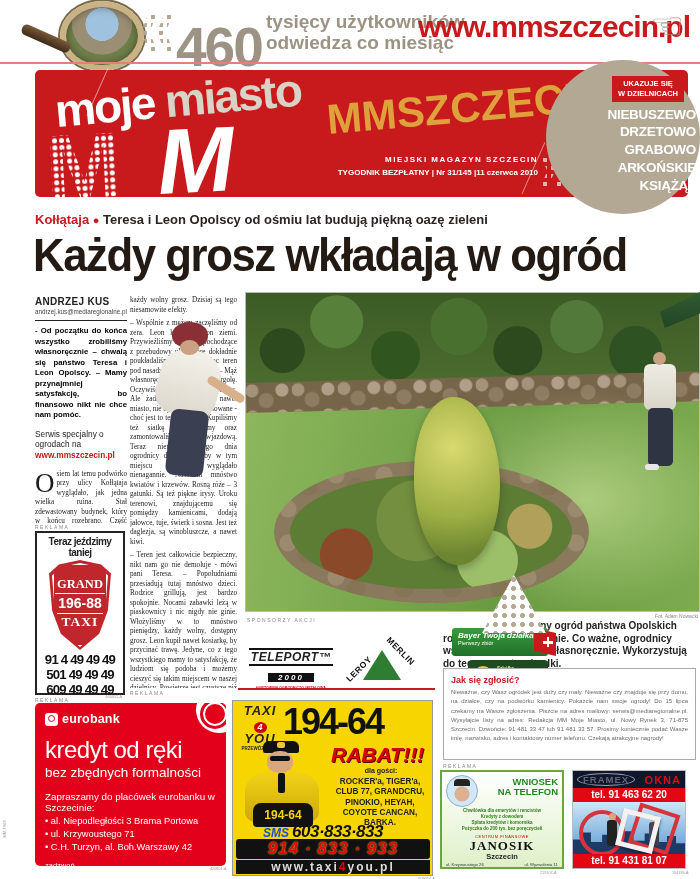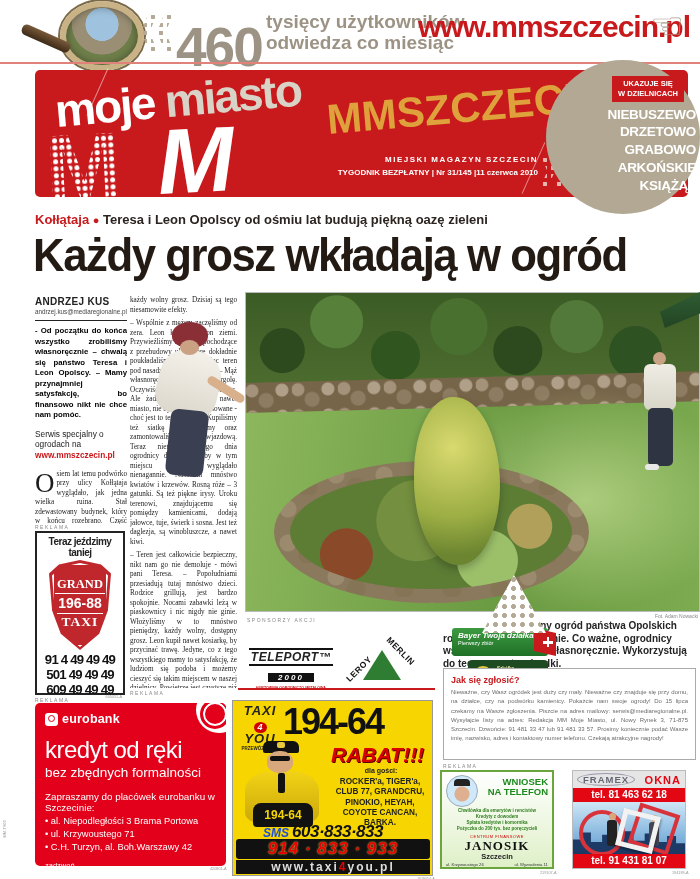--- a/index.html
+++ b/index.html
@@ -150,31 +150,31 @@
   .drv-tie{position:absolute;left:41px;top:32px;width:7px;height:20px;background:#111;border-radius:2px;}
   .drv-plate{position:absolute;left:16px;top:62px;width:60px;height:24px;background:#111;border-radius:8px 8px 4px 4px;color:#f6d500;text-align:center;}
   .drv-plate .pl-num{font-size:12px;font-weight:bold;line-height:24px;letter-spacing:0;}
   .t4y-sms{position:absolute;left:30px;top:121px;font-style:italic;font-weight:bold;white-space:nowrap;}
   .t4y-sms .sms{color:#1d4ed8;font-size:12px;margin-right:3px;}
   .t4y-sms .n1{color:#111;font-size:17px;letter-spacing:-0.5px;}
   .t4y-phone2{position:absolute;left:3px;top:138px;width:194px;height:20px;background:#111;border-radius:3px;text-align:center;}
   .t4y-phone2 span{font-size:17px;font-weight:bold;font-style:italic;color:#e80000;line-height:20px;letter-spacing:1px;text-shadow:0 0 2px #ffd34d;margin-top:29px;}
   .t4y-www{position:absolute;left:3px;top:159px;width:194px;height:14px;background:#111;text-align:center;color:#ddd;font-weight:bold;font-size:12px;letter-spacing:2px;line-height:14px;}
   .t4y-www .mid{color:#e80000;}
-  .janosik{left:440px;top:770px;width:114px;height:99px;border:2px solid #6aa63c;background:linear-gradient(#ffffff,#dff0c8);box-sizing:border-box;padding:3px 4px;text-align:center;overflow:hidden;}
+  .janosik{left:440px;top:770px;width:124px;height:99px;border:2px solid #6aa63c;background:linear-gradient(#ffffff,#dff0c8);box-sizing:border-box;padding:3px 4px;text-align:center;overflow:hidden;}
   .jan-head{display:flex;gap:3px;align-items:flex-start;}
   .jan-ava{width:30px;height:30px;border-radius:50%;background:radial-gradient(circle at 50% 60%,#dfb08f 0 7px,#cfe9fa 8px);border:1px solid #9ab;position:relative;flex:0 0 auto;}
   .jan-ava::before{content:"";position:absolute;left:7px;top:3px;width:16px;height:7px;background:#222;border-radius:4px 4px 0 0;}
   .jan-title{flex:1;font-size:9.5px;font-weight:bold;color:#1e8a1e;line-height:1.05;text-align:right;padding-top:2px;}
   .jan-lines{font-size:4.5px;font-weight:bold;color:#2e7d1e;line-height:1.35;margin-top:1px;}
   .jan-comp{font-size:4px;color:#c00;margin-top:2px;letter-spacing:.5px;}
   .jan-brand{font-family:"Liberation Serif",serif;font-size:13px;font-weight:bold;color:#111;letter-spacing:1px;line-height:1;}
   .jan-city{font-size:7.5px;font-weight:bold;}
   .jan-addr{display:flex;justify-content:space-between;font-size:4.2px;color:#333;line-height:1.35;text-align:left;margin-top:1px;}
-  .framex{left:572px;top:770px;width:114px;height:99px;border:1px solid #bbb;box-sizing:border-box;overflow:hidden;background:#e5e5e5;}
+  .framex{left:572px;top:770px;width:114px;height:99px;border:1px solid #bbb;box-sizing:border-box;overflow:hidden;background:#0f172a;}
   .fx-top{height:17px;display:flex;align-items:center;justify-content:space-between;padding:0 4px;}
   .fx-logo{font-size:9.5px;font-weight:bold;color:#667;border:1.5px solid #99a;border-radius:50%;padding:0 5px;letter-spacing:1px;}
   .fx-prod{font-size:11px;font-weight:bold;color:#e30613;letter-spacing:1px;}
   .fx-tel{height:14px;background:#e30613;color:#fff;font-weight:bold;font-size:10px;text-align:center;line-height:14px;}
   .fx-mid{position:relative;height:52px;background:linear-gradient(#cfe7f7,#5d9bd0);overflow:hidden;}
   .fx-city{position:absolute;left:0;bottom:0;width:100%;height:24px;background:#1d3a66;clip-path:polygon(0 100%,0 40%,8% 40%,8% 10%,16% 10%,16% 50%,26% 50%,26% 20%,34% 20%,34% 55%,44% 55%,44% 5%,54% 5%,54% 45%,64% 45%,64% 15%,74% 15%,74% 50%,84% 50%,84% 25%,92% 25%,92% 55%,100% 55%,100% 100%);}
   .fx-circle{position:absolute;left:6px;top:8px;width:38px;height:38px;border:4px solid #d8333a;border-radius:50%;}
   .fx-square{position:absolute;right:10px;top:6px;width:34px;height:34px;border:4px solid #d8333a;transform:rotate(18deg);}
   .fx-frame{position:absolute;left:46px;top:10px;width:28px;height:28px;border:5px solid #f2f2f2;transform:rotate(14deg);box-shadow:1px 2px 3px rgba(0,0,0,.4);}
   .fx-man1{position:absolute;left:34px;top:18px;width:10px;height:26px;background:#222;border-radius:3px;}
@@ -431,21 +431,21 @@
     </div>
 
   </div>
   <div class="abs adcode" style="left:540px;top:871px;">219107-A</div>
 
   <div class="abs framex">
     <div class="fx-top">
       <span class="fx-logo">FRAMEX</span>
       <span class="fx-prod">OKNA</span>
     </div>
-    <div class="fx-tel">tel. 81 463 62 18</div>
+    <div class="fx-tel">tel. 91 463 62 20</div>
     <div class="fx-mid">
       <div class="fx-city"></div>
       <div class="fx-circle"></div>
       <div class="fx-square"></div>
       <div class="fx-man1"></div>
       <div class="fx-man2"></div>
       <div class="fx-frame"></div>
     </div>
     <div class="fx-tel">tel. 91 431 81 07</div>
   </div>

